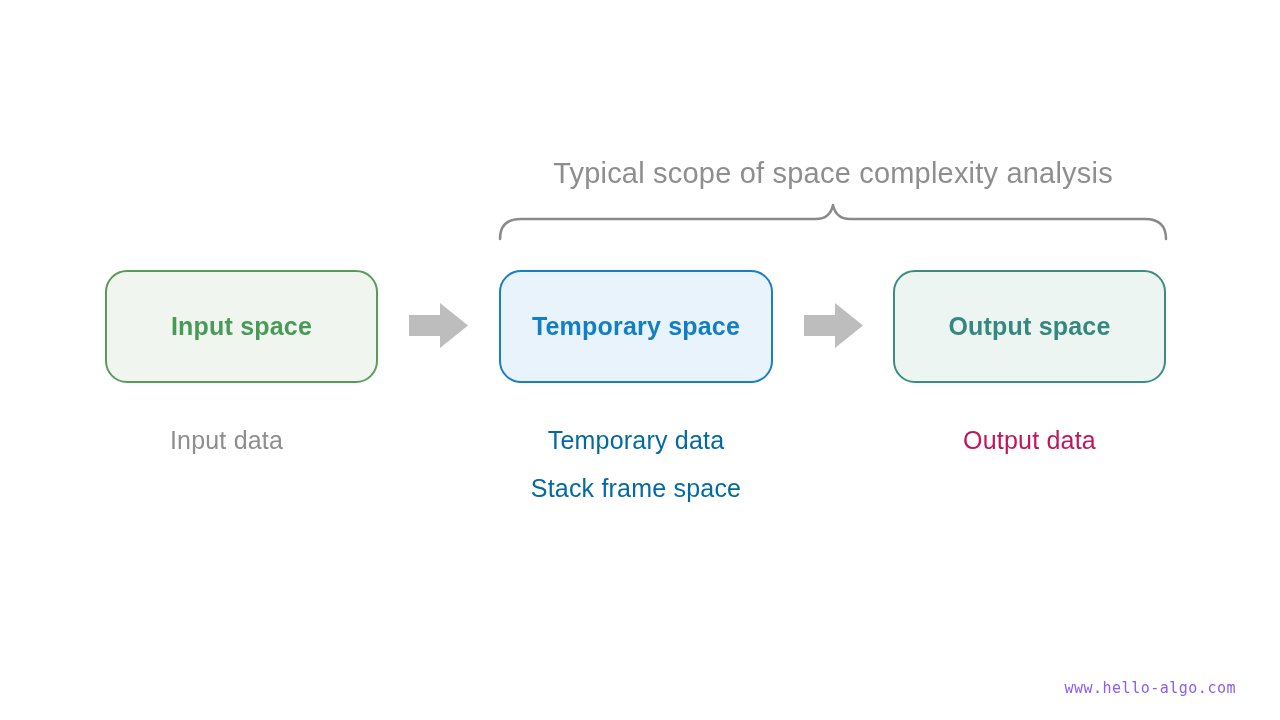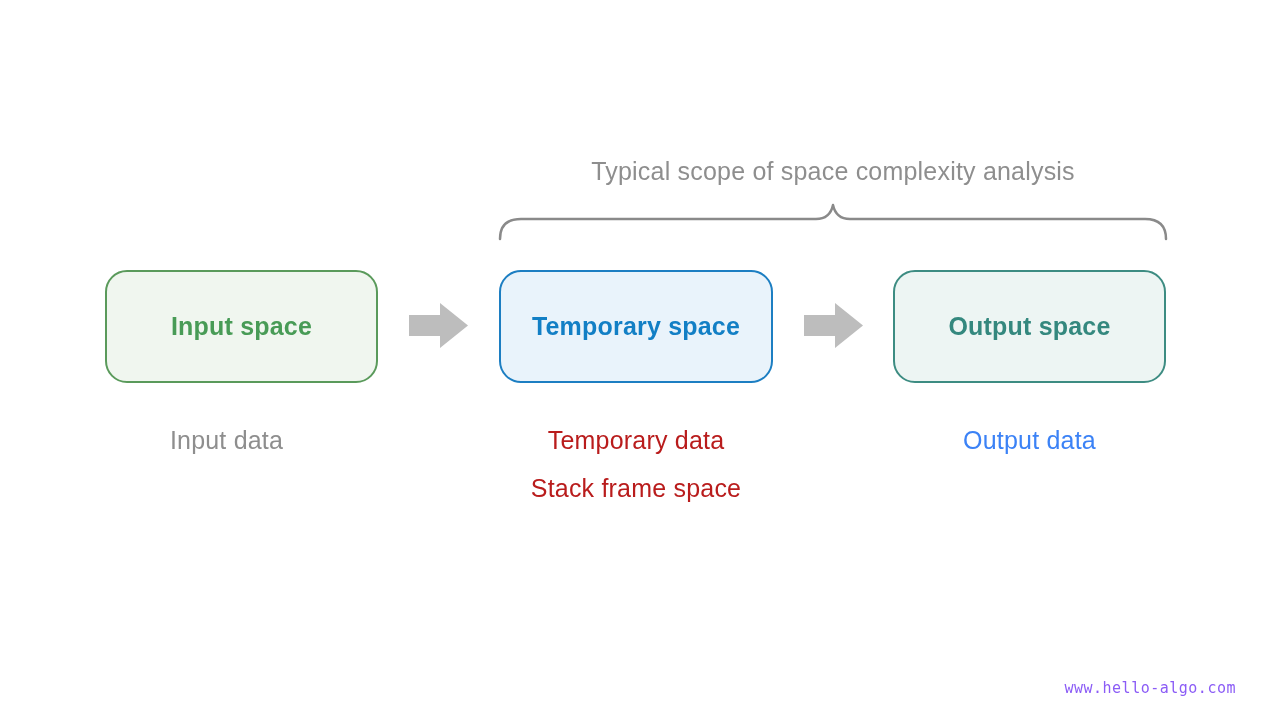--- a/index.html
+++ b/index.html
@@ -11,21 +11,21 @@
     width: 1280px;
     height: 720px;
   }
 
   .scope-title {
     position: absolute;
     left: 500px;
     top: 157px;
     width: 666px;
     text-align: center;
-    font-size: 25px;
+    font-size: 29px;
     font-weight: 400;
     letter-spacing: 0.2px;
   }
 
   .brace-svg {
     position: absolute;
     left: 495px;
     top: 198px;
     width: 680px;
     height: 48px;
@@ -107,24 +107,24 @@
     <polygon points="0,13 31,13 31,1 59,23.5 31,46 31,34 0,34" fill="#BDBDBD"></polygon>
   </svg>
   <svg class="arrow-svg arrow-2" viewBox="0 0 60 47">
     <polygon points="0,13 31,13 31,1 59,23.5 31,46 31,34 0,34" fill="#BDBDBD"></polygon>
   </svg>
 
   <div class="caption-col caption-input" style="color: rgb(142, 142, 142);">
     <div>Input data</div>
   </div>
 
-  <div class="caption-col caption-temporary" style="color: #b91c1c;">
+  <div class="caption-col caption-temporary" style="color: #0369a1;">
     <div>Temporary data</div>
     <div>Stack frame space</div>
   </div>
 
-  <div class="caption-col caption-output" style="color: #3b82f6;">
+  <div class="caption-col caption-output" style="color: #be185d;">
     <div>Output data</div>
   </div>
 
   <div class="watermark" style="color: #8b5cf6;">www.hello-algo.com</div>
 
 </div>
 
 </body></html>

